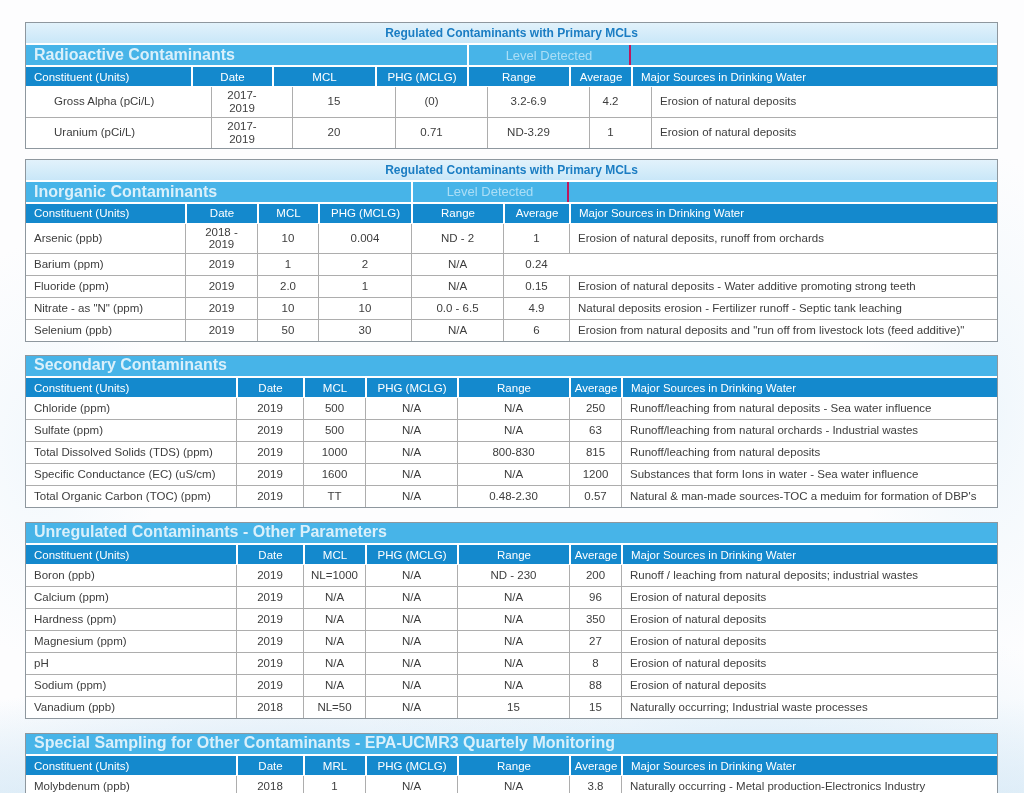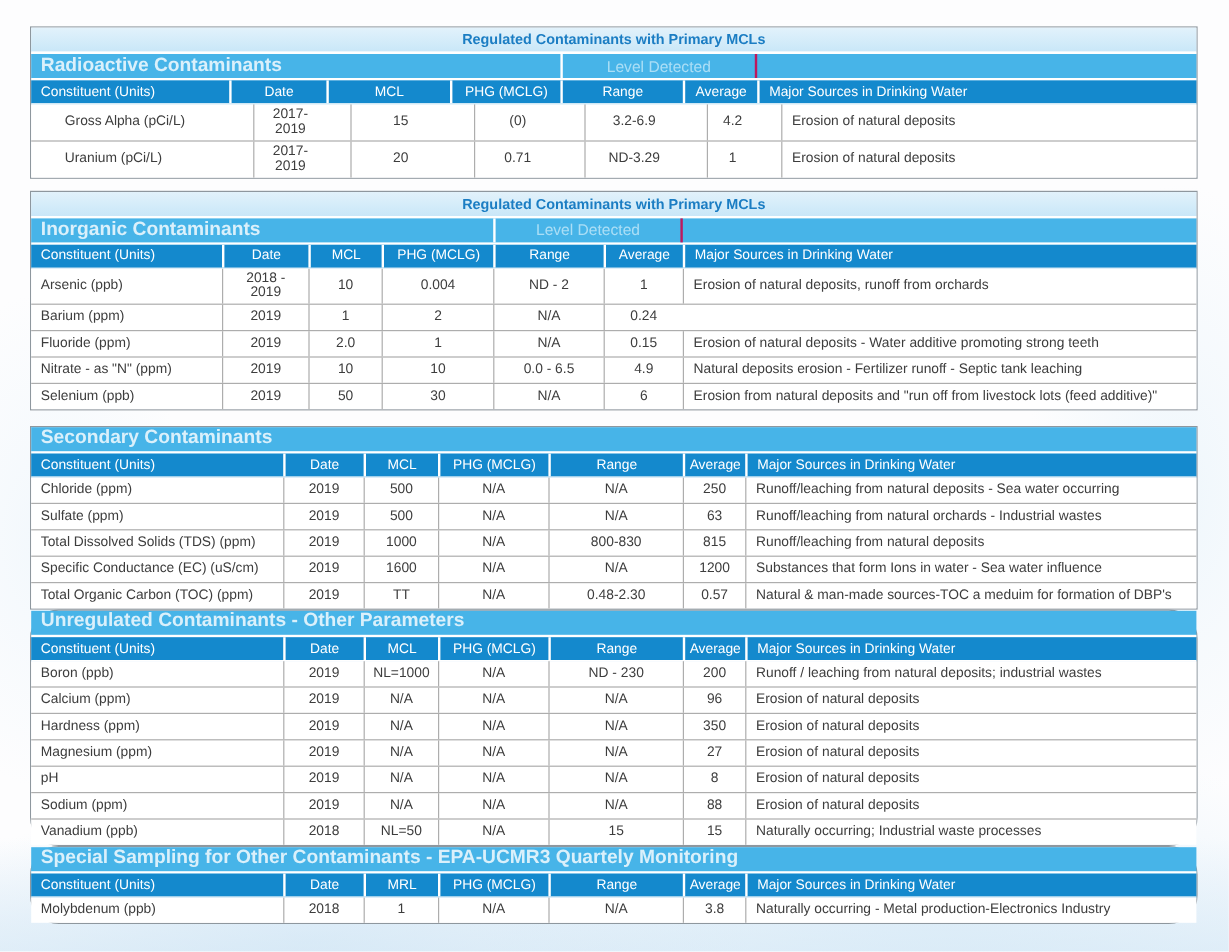--- a/index.html
+++ b/index.html
@@ -22,21 +22,21 @@
   .wave-d{left:-80px;top:240px;width:240px;height:420px;border-radius:50%;
     background:radial-gradient(ellipse at center,rgba(218,237,249,.30),rgba(218,237,249,0) 70%);}
 
   .page{position:absolute;inset:0;z-index:1;padding:22px 26px 0 25px;box-sizing:border-box;}
 
   .table{
     width:973px;box-sizing:border-box;
     border:1px solid #8e979e;
     background:#fff;
   }
-  .gap10{margin-top:10px;} .gap13{margin-top:13px;} .gap14{border-radius:24px;}
+  .gap10{margin-top:10px;} .gap13{margin-top:13px;} .gap14{margin-top:14px;}
 
   
   .t-title{
     height:20px;display:flex;align-items:center;justify-content:center;
     background:linear-gradient(180deg,#e2f2fb 0%,#c9e7f8 100%);
     border-bottom:2px solid #fff;
     color:var(--title-text,#1b7dc3);font-size:12px;font-weight:bold;
   }
   
   .t-section{
@@ -210,21 +210,21 @@
         <div class="hcell c6">Major Sources in Drinking Water</div>
       </div>
     <div class="t-body">
         <div class="trow">
           <div class="tcell c0">Chloride (ppm)</div>
           <div class="tcell c1">2019</div>
           <div class="tcell c2">500</div>
           <div class="tcell c3">N/A</div>
           <div class="tcell c4">N/A</div>
           <div class="tcell c5">250</div>
-          <div class="tcell c6">Runoff/leaching from natural deposits - Sea water occurring</div>
+          <div class="tcell c6">Runoff/leaching from natural deposits - Sea water influence</div>
         </div>
         <div class="trow">
           <div class="tcell c0">Sulfate (ppm)</div>
           <div class="tcell c1">2019</div>
           <div class="tcell c2">500</div>
           <div class="tcell c3">N/A</div>
           <div class="tcell c4">N/A</div>
           <div class="tcell c5">63</div>
           <div class="tcell c6">Runoff/leaching from natural orchards - Industrial wastes</div>
         </div>

